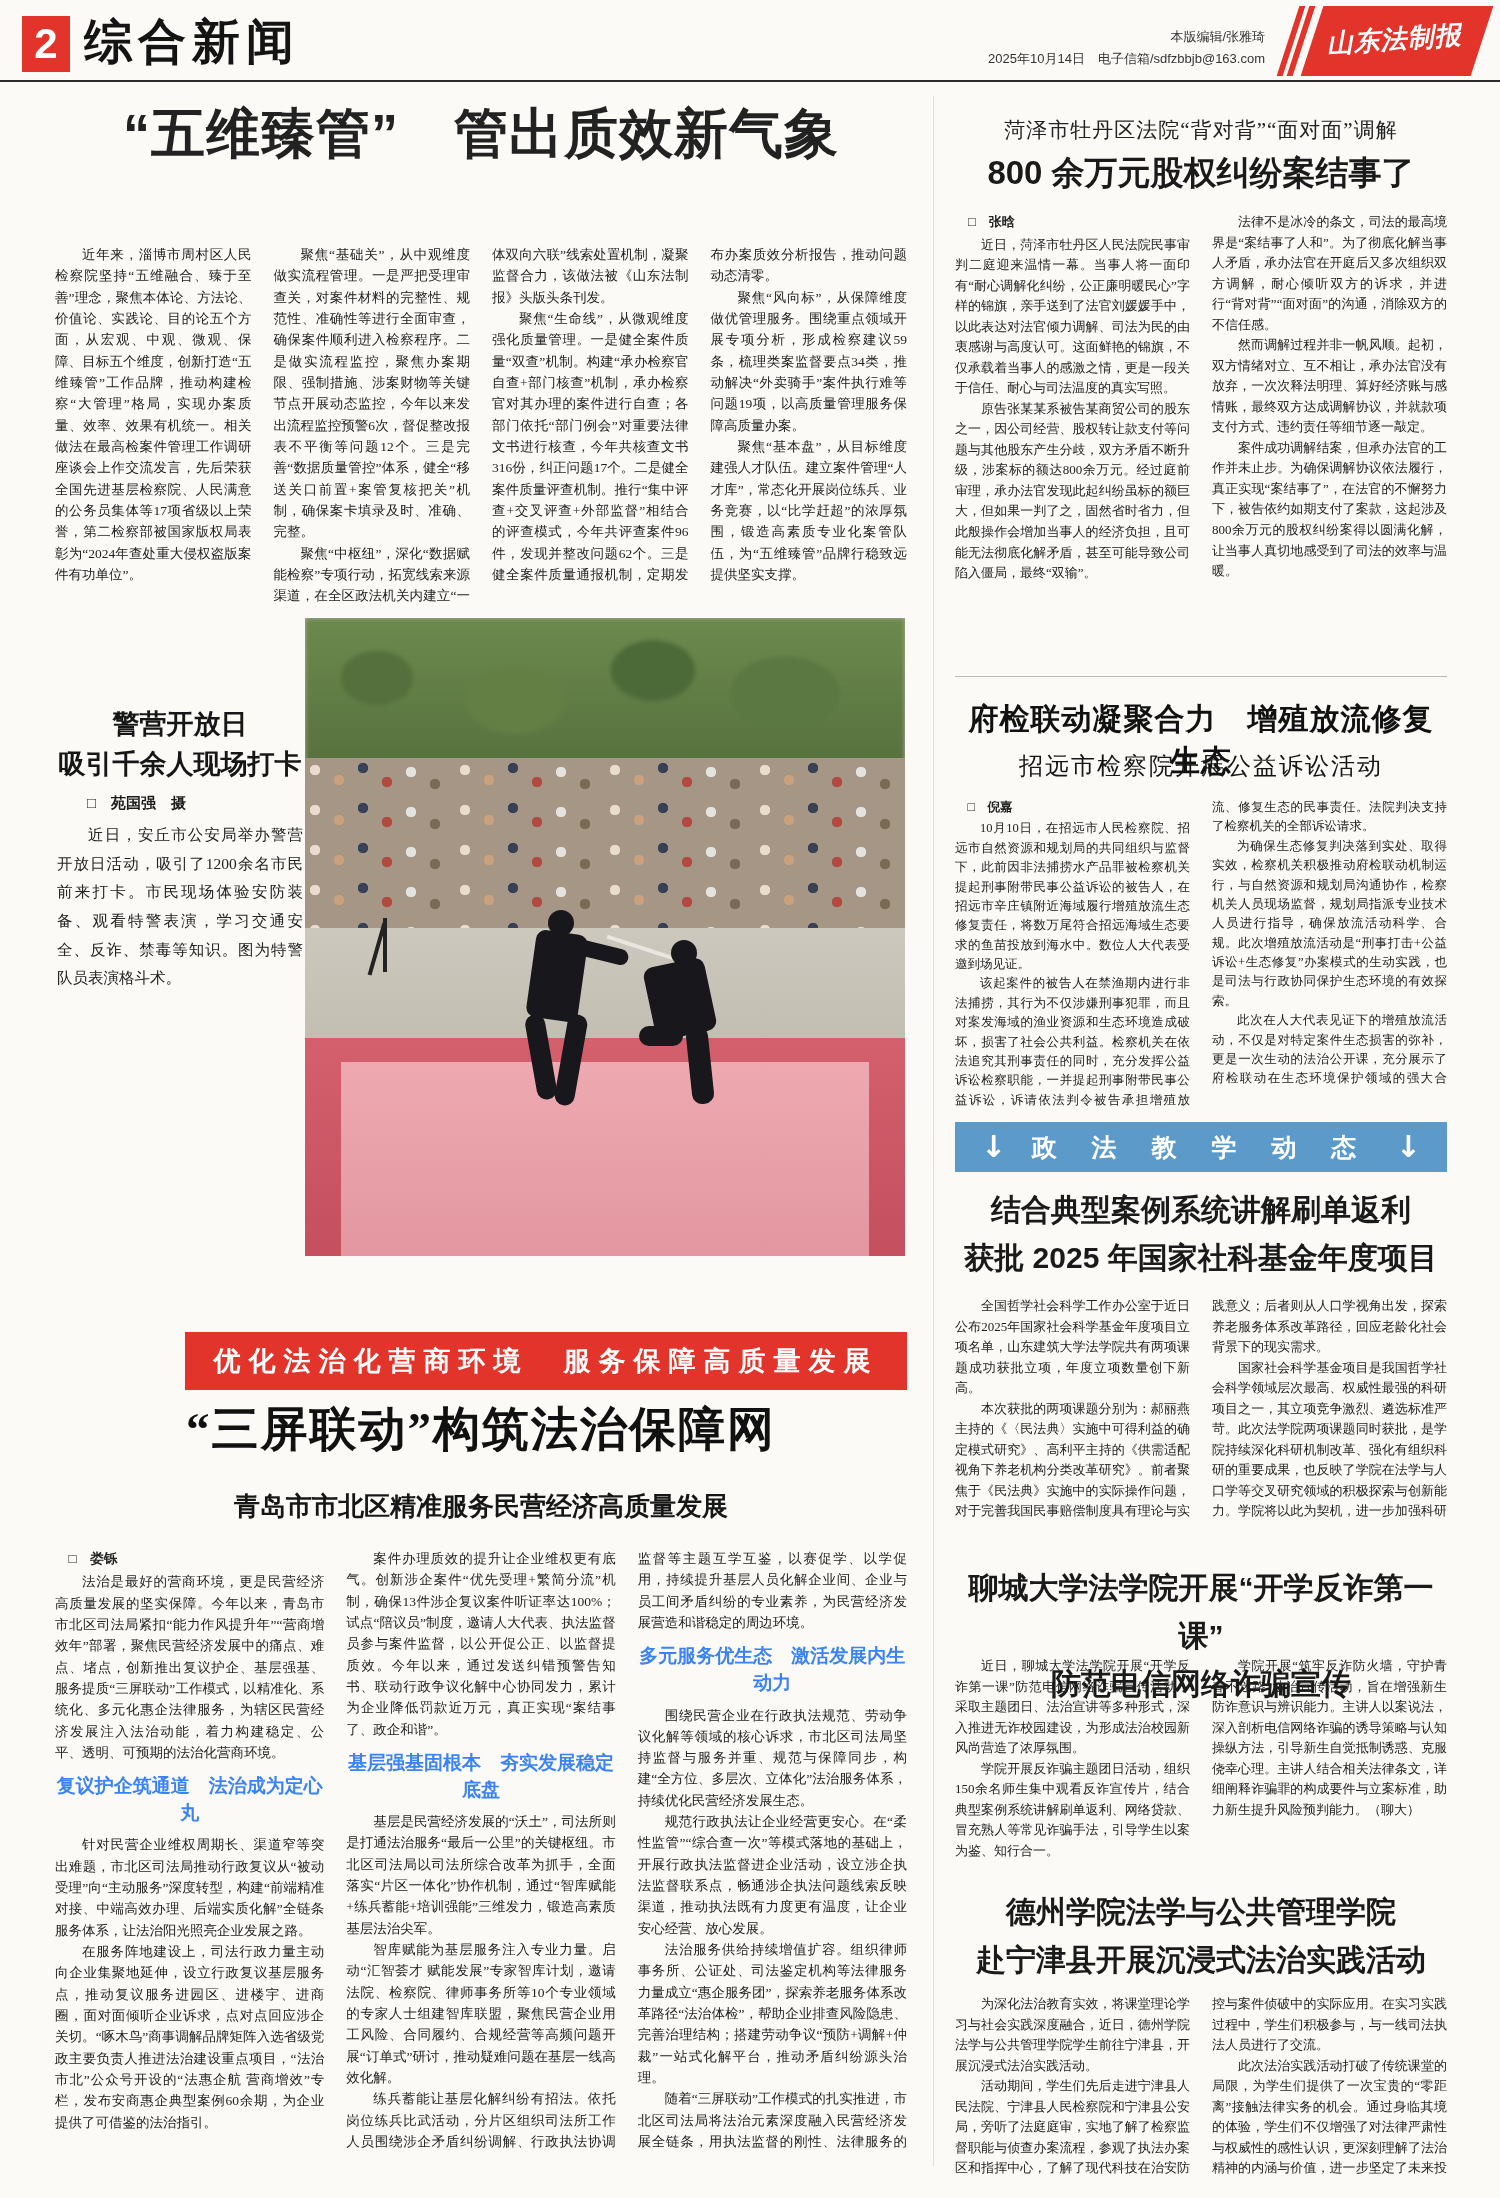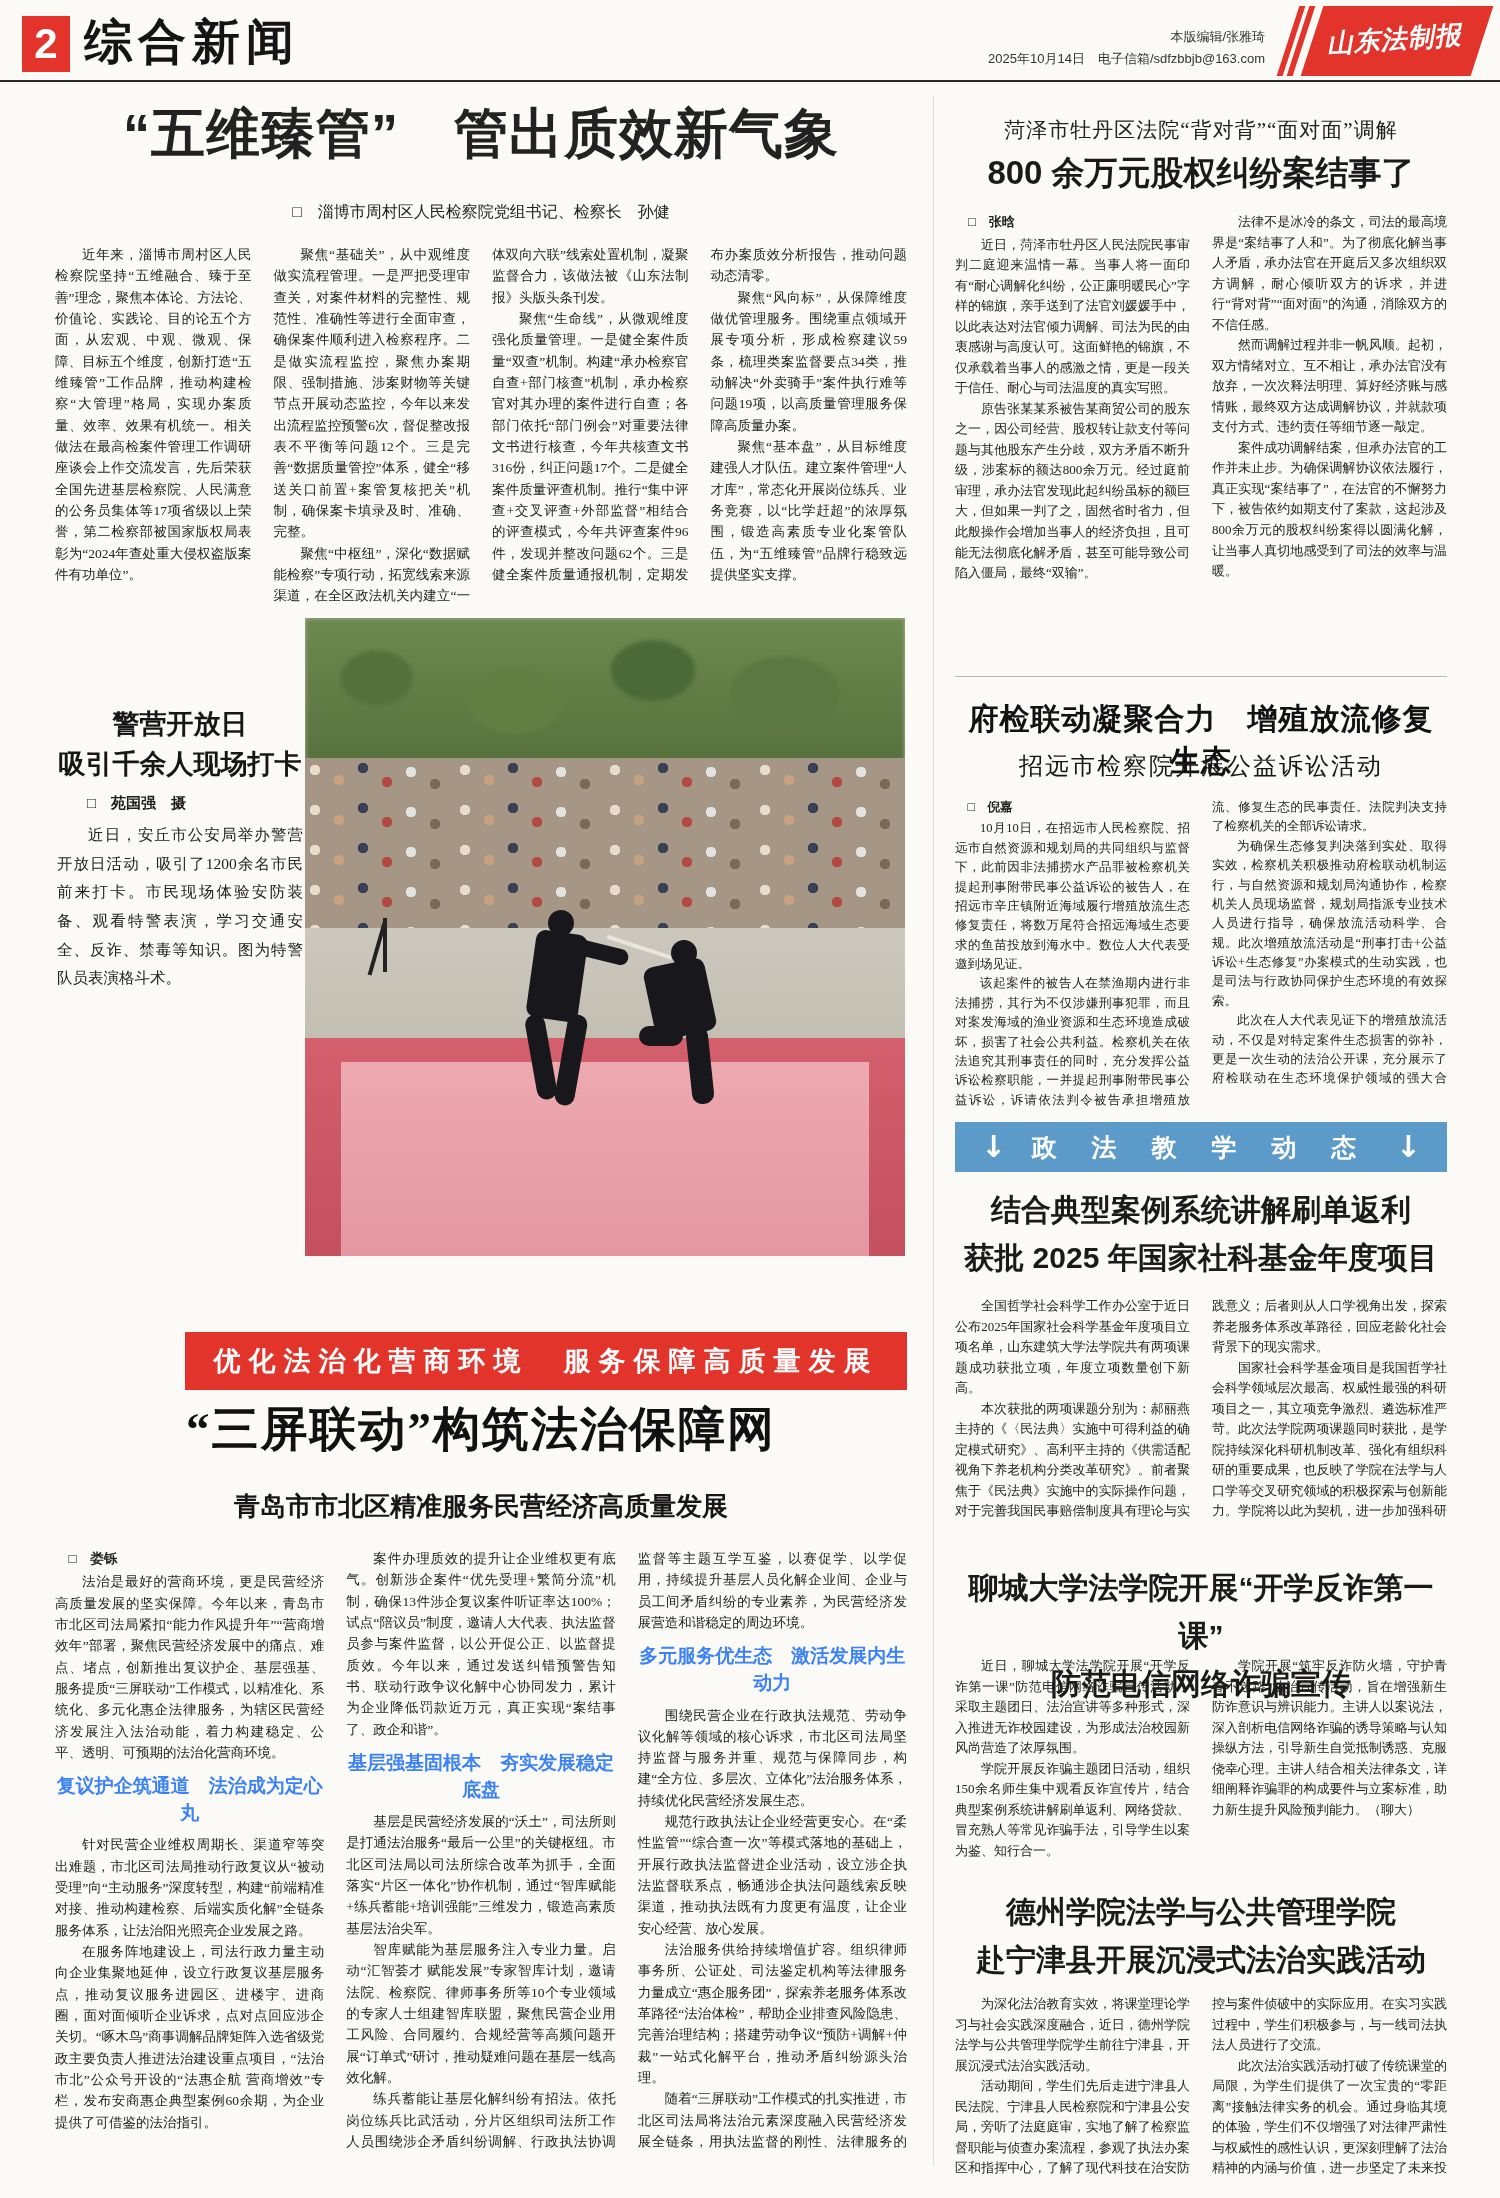--- a/index.html
+++ b/index.html
@@ -96,21 +96,20 @@
     <div>2025年10月14日　电子信箱/sdfzbbjb@163.com</div>
   </div>
   <div class="mast-stripe" style="right:206px;"></div>
   <div class="mast-stripe" style="right:196px;"></div>
   <div class="mast"></div>
   <div class="mast-inner">山东法制报</div>
   <div class="hdr-rule"></div>
   <div class="vrule"></div>
 
   <div class="abs ctr main-headline">“五维臻管”　管出质效新气象</div>
-  <div class="abs ctr main-byline">□　淄博市周村区人民检察院党组书记、检察长　孙健</div>
   <div class="abs cols main-body">
       <p class="para">近年来，淄博市周村区人民检察院坚持“五维融合、臻于至善”理念，聚焦本体论、方法论、价值论、实践论、目的论五个方面，从宏观、中观、微观、保障、目标五个维度，创新打造“五维臻管”工作品牌，推动构建检察“大管理”格局，实现办案质量、效率、效果有机统一。相关做法在最高检案件管理工作调研座谈会上作交流发言，先后荣获全国先进基层检察院、人民满意的公务员集体等17项省级以上荣誉，第二检察部被国家版权局表彰为“2024年查处重大侵权盗版案件有功单位”。</p>
       <p class="para">聚焦“基础关”，从中观维度做实流程管理。一是严把受理审查关，对案件材料的完整性、规范性、准确性等进行全面审查，确保案件顺利进入检察程序。二是做实流程监控，聚焦办案期限、强制措施、涉案财物等关键节点开展动态监控，今年以来发出流程监控预警6次，督促整改报表不平衡等问题12个。三是完善“数据质量管控”体系，健全“移送关口前置+案管复核把关”机制，确保案卡填录及时、准确、完整。</p>
       <p class="para">聚焦“中枢纽”，深化“数据赋能检察”专项行动，拓宽线索来源渠道，在全区政法机关内建立“一体双向六联”线索处置机制，凝聚监督合力，该做法被《山东法制报》头版头条刊发。</p>
       <p class="para">聚焦“生命线”，从微观维度强化质量管理。一是健全案件质量“双查”机制。构建“承办检察官自查+部门核查”机制，承办检察官对其办理的案件进行自查；各部门依托“部门例会”对重要法律文书进行核查，今年共核查文书316份，纠正问题17个。二是健全案件质量评查机制。推行“集中评查+交叉评查+外部监督”相结合的评查模式，今年共评查案件96件，发现并整改问题62个。三是健全案件质量通报机制，定期发布办案质效分析报告，推动问题动态清零。</p>
       <p class="para">聚焦“风向标”，从保障维度做优管理服务。围绕重点领域开展专项分析，形成检察建议59条，梳理类案监督要点34类，推动解决“外卖骑手”案件执行难等问题19项，以高质量管理服务保障高质量办案。</p>
       <p class="para">聚焦“基本盘”，从目标维度建强人才队伍。建立案件管理“人才库”，常态化开展岗位练兵、业务竞赛，以“比学赶超”的浓厚氛围，锻造高素质专业化案管队伍，为“五维臻管”品牌行稳致远提供坚实支撑。</p>
     </div>
 
   <div class="abs cap-box">
@@ -143,21 +142,21 @@
     <div class="fig round" style="left:384px;top:408px;width:22px;height:78px;transform:rotate(-6deg);"></div>
   </div>
 
   <div class="abs red-banner">优化法治化营商环境　服务保障高质量发展</div>
   <div class="abs ctr qd-headline">“三屏联动”构筑法治保障网</div>
   <div class="abs ctr qd-subhead">青岛市市北区精准服务民营经济高质量发展</div>
   <div class="abs cols qd-body">
       <p class="byl">□　娄铄</p>
       <p class="para">法治是最好的营商环境，更是民营经济高质量发展的坚实保障。今年以来，青岛市市北区司法局紧扣“能力作风提升年”“营商增效年”部署，聚焦民营经济发展中的痛点、难点、堵点，创新推出复议护企、基层强基、服务提质“三屏联动”工作模式，以精准化、系统化、多元化惠企法律服务，为辖区民营经济发展注入法治动能，着力构建稳定、公平、透明、可预期的法治化营商环境。</p>
       <h4 class="col-subhead">复议护企筑通道　法治成为定心丸</h4>
-      <p class="para">针对民营企业维权周期长、渠道窄等突出难题，市北区司法局推动行政复议从“被动受理”向“主动服务”深度转型，构建“前端精准对接、推动构建检察、后端实质化解”全链条服务体系，让法治阳光照亮企业发展之路。</p>
+      <p class="para">针对民营企业维权周期长、渠道窄等突出难题，市北区司法局推动行政复议从“被动受理”向“主动服务”深度转型，构建“前端精准对接、中端高效办理、后端实质化解”全链条服务体系，让法治阳光照亮企业发展之路。</p>
       <p class="para">在服务阵地建设上，司法行政力量主动向企业集聚地延伸，设立行政复议基层服务点，推动复议服务进园区、进楼宇、进商圈，面对面倾听企业诉求，点对点回应涉企关切。“啄木鸟”商事调解品牌矩阵入选省级党政主要负责人推进法治建设重点项目，“法治市北”公众号开设的“法惠企航 营商增效”专栏，发布安商惠企典型案例60余期，为企业提供了可借鉴的法治指引。</p>
       <p class="para">案件办理质效的提升让企业维权更有底气。创新涉企案件“优先受理+繁简分流”机制，确保13件涉企复议案件听证率达100%；试点“陪议员”制度，邀请人大代表、执法监督员参与案件监督，以公开促公正、以监督提质效。今年以来，通过发送纠错预警告知书、联动行政争议化解中心协同发力，累计为企业降低罚款近万元，真正实现“案结事了、政企和谐”。</p>
       <h4 class="col-subhead">基层强基固根本　夯实发展稳定底盘</h4>
       <p class="para">基层是民营经济发展的“沃土”，司法所则是打通法治服务“最后一公里”的关键枢纽。市北区司法局以司法所综合改革为抓手，全面落实“片区一体化”协作机制，通过“智库赋能+练兵蓄能+培训强能”三维发力，锻造高素质基层法治尖军。</p>
       <p class="para">智库赋能为基层服务注入专业力量。启动“汇智荟才 赋能发展”专家智库计划，邀请法院、检察院、律师事务所等10个专业领域的专家人士组建智库联盟，聚焦民营企业用工风险、合同履约、合规经营等高频问题开展“订单式”研讨，推动疑难问题在基层一线高效化解。</p>
       <p class="para">练兵蓄能让基层化解纠纷有招法。依托岗位练兵比武活动，分片区组织司法所工作人员围绕涉企矛盾纠纷调解、行政执法协调监督等主题互学互鉴，以赛促学、以学促用，持续提升基层人员化解企业间、企业与员工间矛盾纠纷的专业素养，为民营经济发展营造和谐稳定的周边环境。</p>
       <h4 class="col-subhead">多元服务优生态　激活发展内生动力</h4>
       <p class="para">围绕民营企业在行政执法规范、劳动争议化解等领域的核心诉求，市北区司法局坚持监督与服务并重、规范与保障同步，构建“全方位、多层次、立体化”法治服务体系，持续优化民营经济发展生态。</p>
       <p class="para">规范行政执法让企业经营更安心。在“柔性监管”“综合查一次”等模式落地的基础上，开展行政执法监督进企业活动，设立涉企执法监督联系点，畅通涉企执法问题线索反映渠道，推动执法既有力度更有温度，让企业安心经营、放心发展。</p>
       <p class="para">法治服务供给持续增值扩容。组织律师事务所、公证处、司法鉴定机构等法律服务力量成立“惠企服务团”，探索养老服务体系改革路径“法治体检”，帮助企业排查风险隐患、完善治理结构；搭建劳动争议“预防+调解+仲裁”一站式化解平台，推动矛盾纠纷源头治理。</p>

